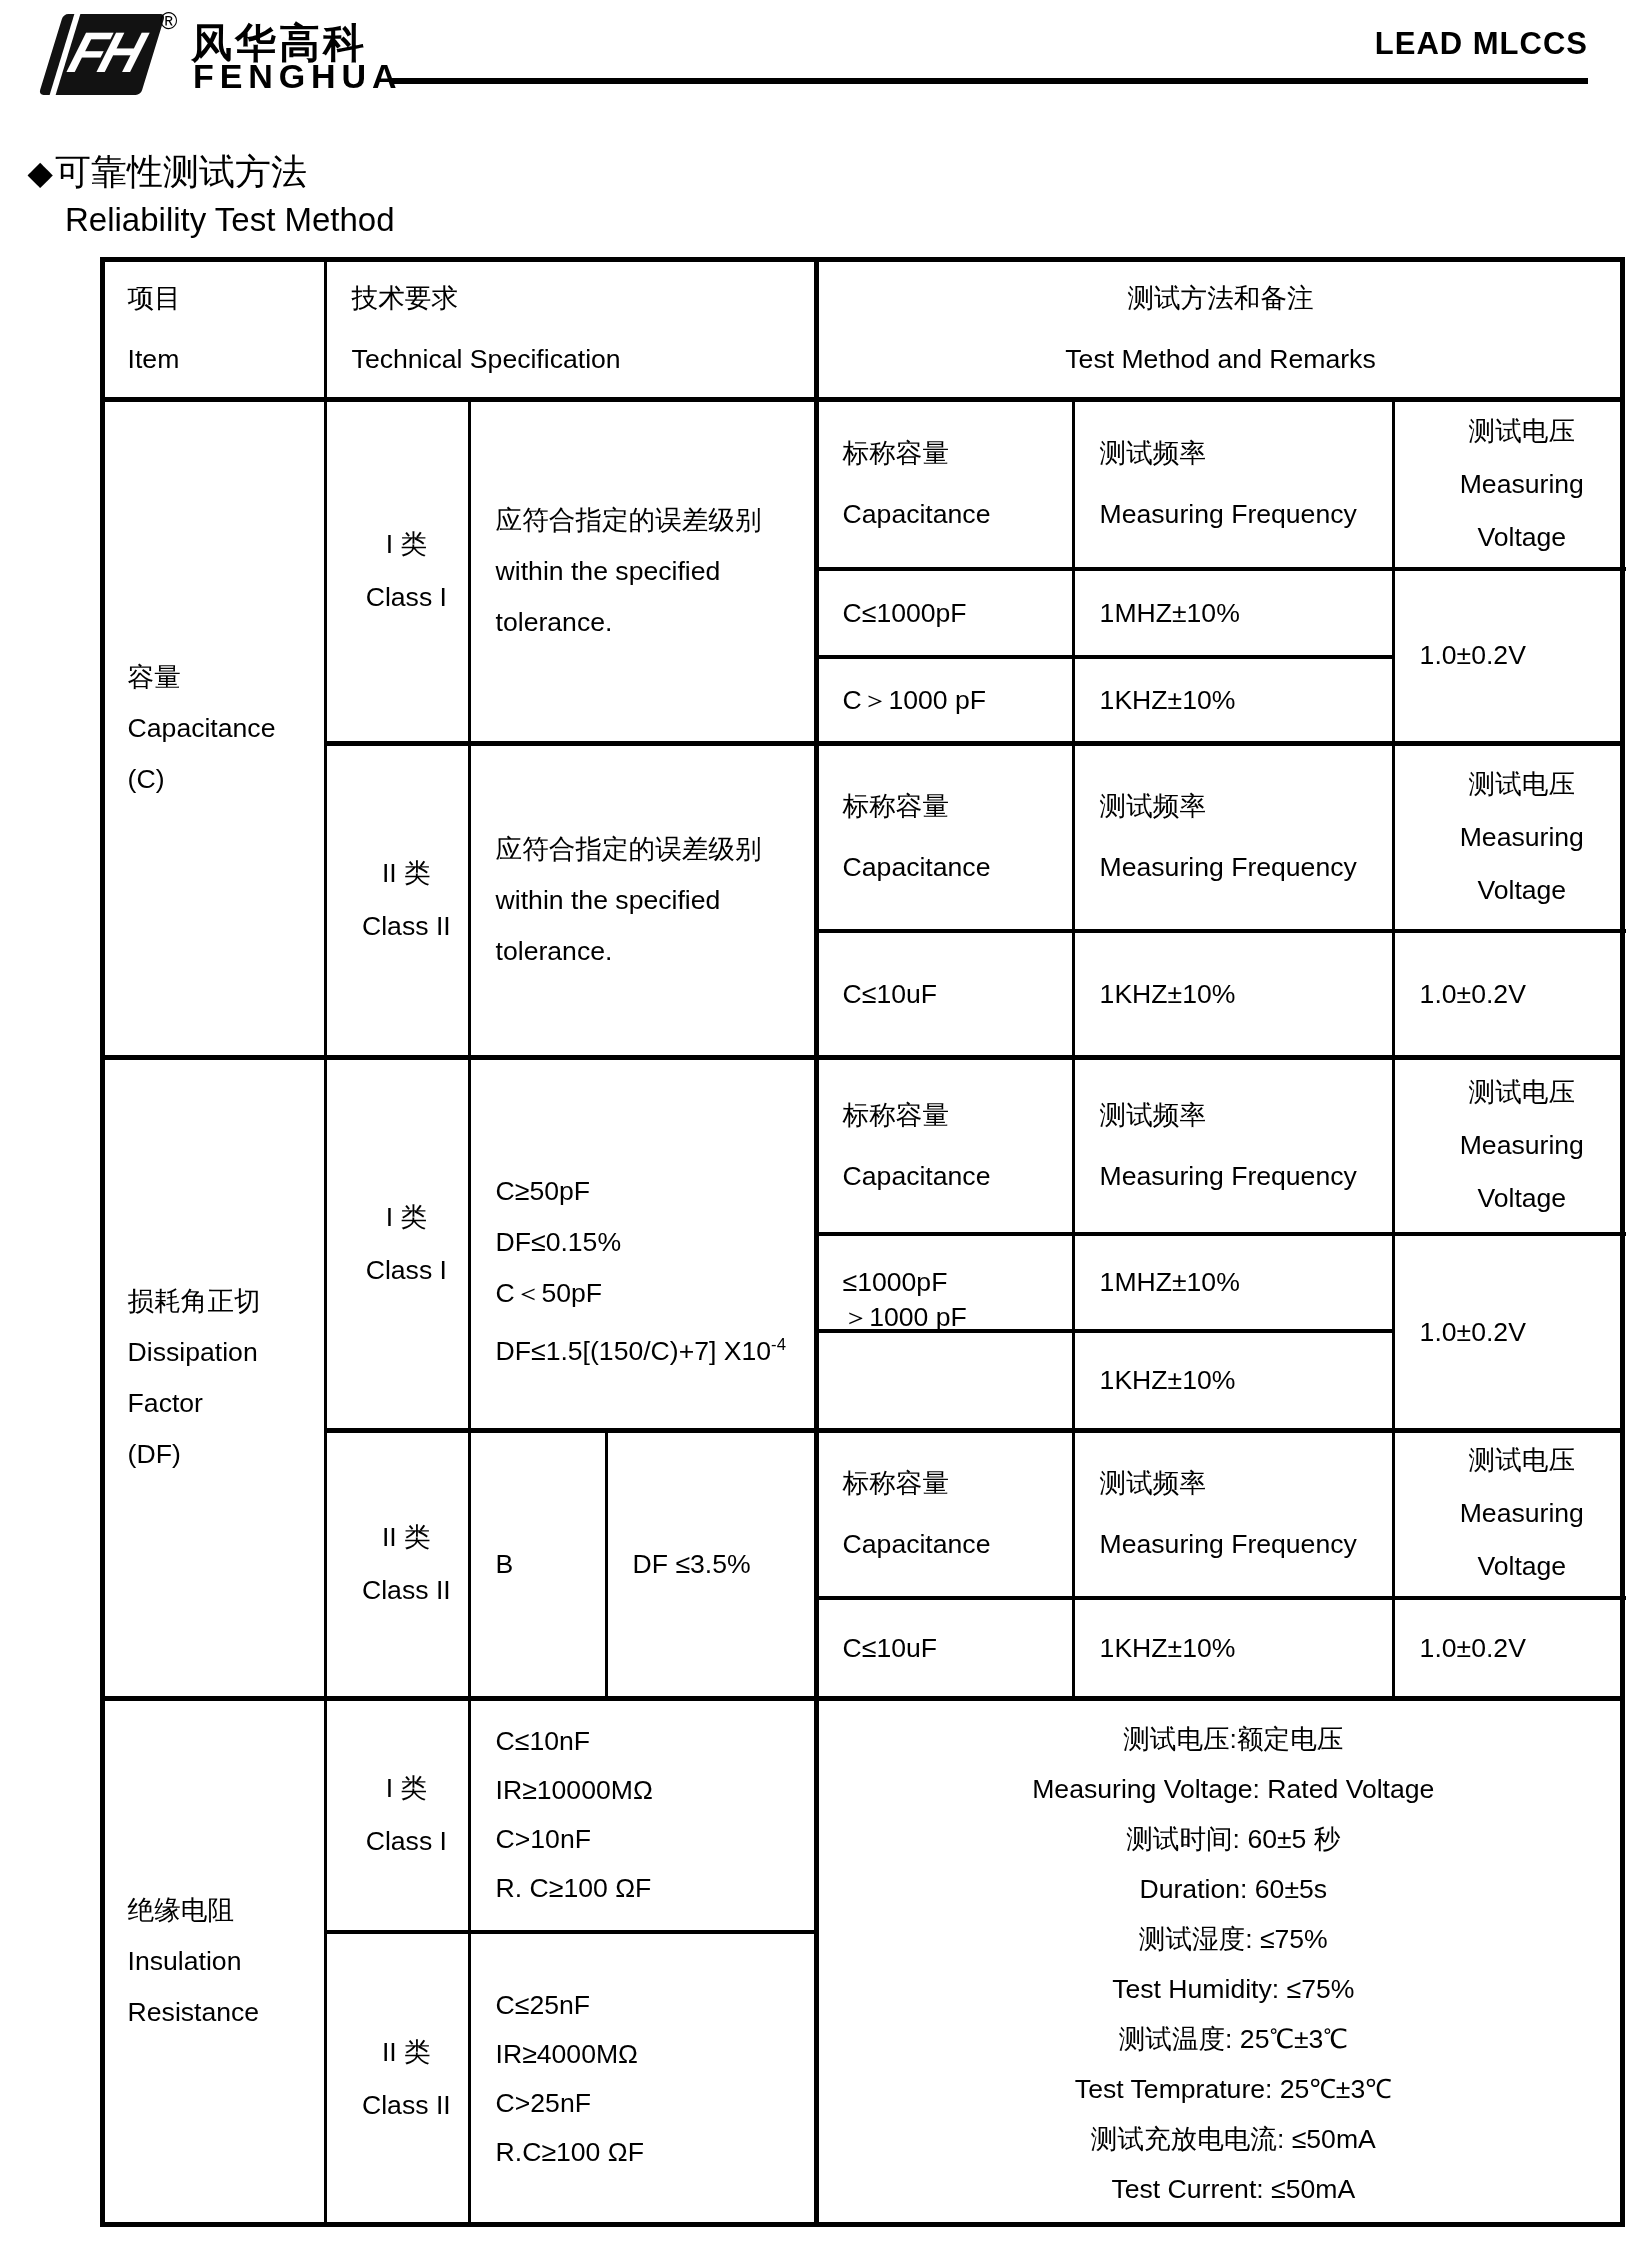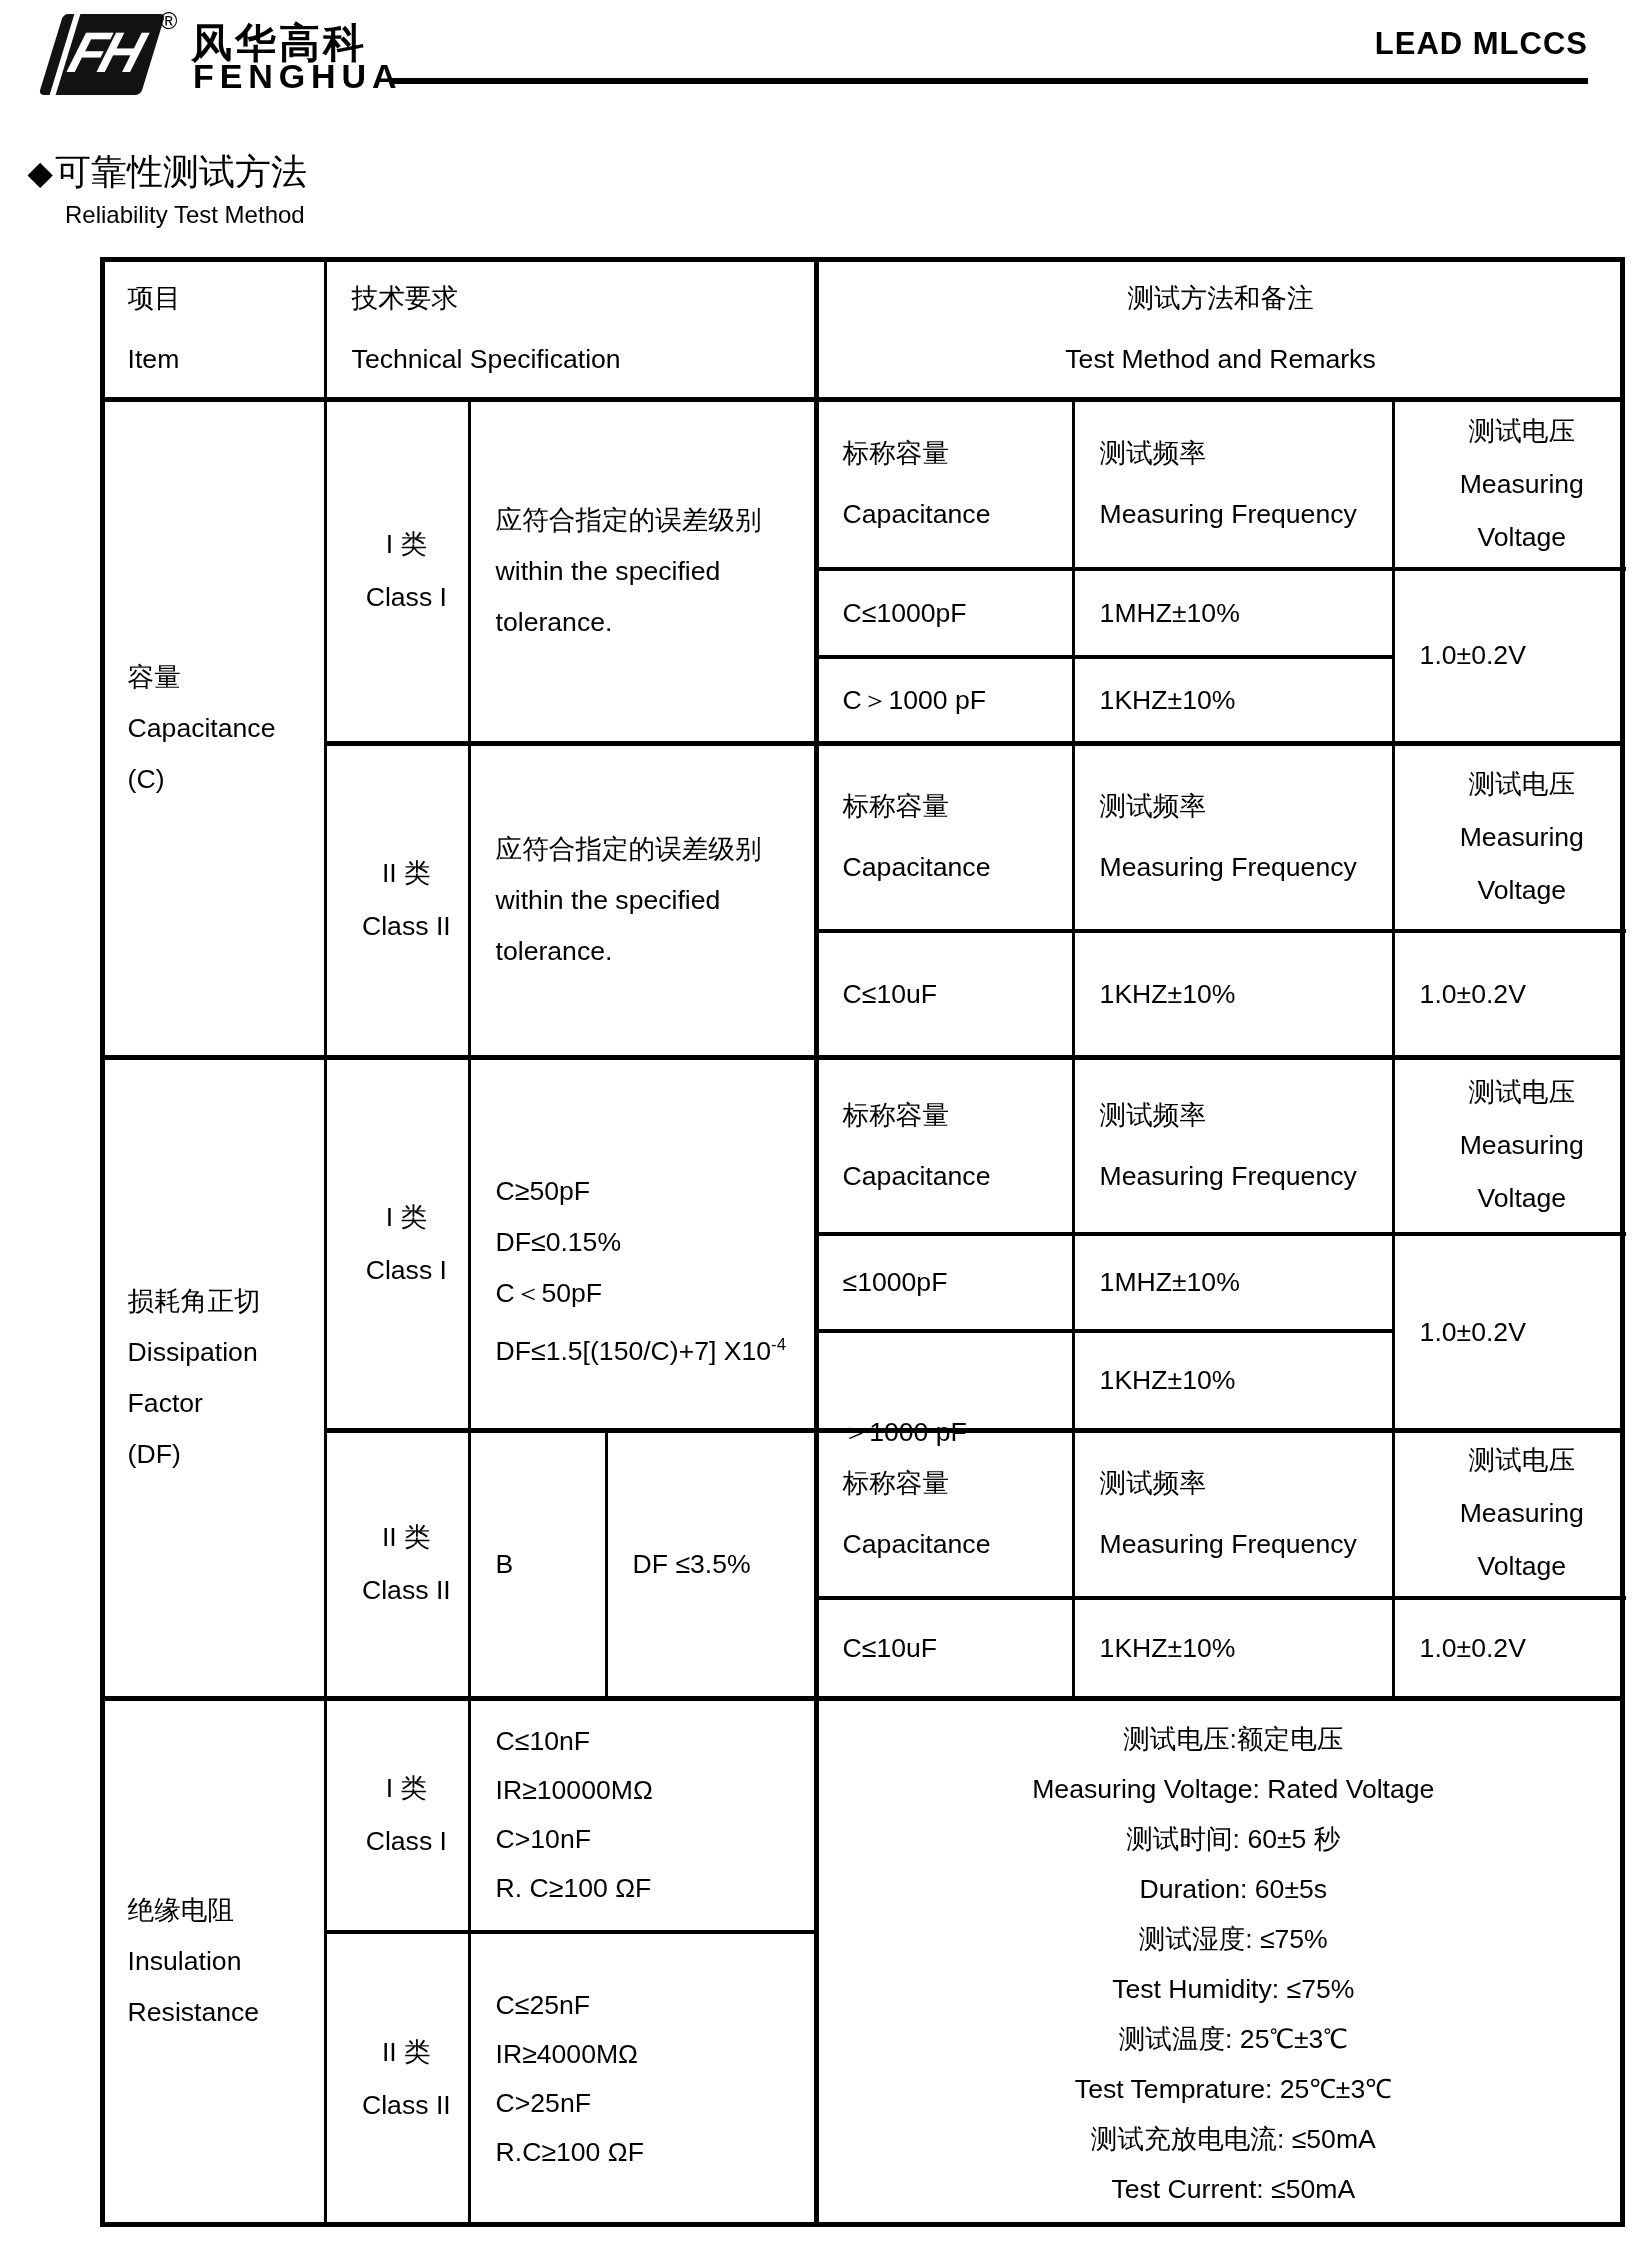--- a/index.html
+++ b/index.html
@@ -34,21 +34,21 @@
   .doc-title{
     position:absolute;left:1241px;top:25.6px;width:347px;text-align:right;
     font-size:31px;font-weight:bold;letter-spacing:1px;
   }
   .header-rule{
     position:absolute;left:390px;top:78px;width:1198px;height:5.9px;background:#000;
   }
   
   .sec-title-cn{position:absolute;left:27.6px;top:148px;font-size:36px;}
   .sec-title-cn .bullet{font-size:33px;margin-right:2px;}
-  .sec-title-en{position:absolute;left:65px;top:201px;font-size:24px;}
+  .sec-title-en{position:absolute;left:65px;top:201px;font-size:33px;}
   
   .hl,.vl{position:absolute;background:#000;}
   
   .cell{
     position:absolute;display:flex;flex-direction:column;justify-content:center;
     font-size:26.6px;line-height:51px;box-sizing:border-box;
   }
   .pre{white-space:pre-line;}
   .pad{padding-left:25.6px;}
   .pad-sm{padding-left:16.7px;}
@@ -186,21 +186,21 @@
     <div>测试频率</div>
     <div>Measuring Frequency</div>
   </div>
   <div class="cell pad lh54" style="left:1394px;top:1057px;width:230px;height:177px">
     <div>测试电压</div>
     <div class="pre">Measuring
 Voltage</div>
   </div>
   <div class="cell pad" style="left:817px;top:1234px;width:257px;height:97px">≤1000pF</div>
   <div class="cell pad" style="left:1074px;top:1234px;width:320px;height:97px">1MHZ±10%</div>
-  <div class="cell pad" style="left:817px;top:1383px;width:257px;height:99px">＞1000 pF</div>
+  <div class="cell pad" style="left:817px;top:1268px;width:257px;height:99px">＞1000 pF</div>
   <div class="cell pad" style="left:1074px;top:1331px;width:320px;height:99px">1KHZ±10%</div>
   <div class="cell pad" style="left:1394px;top:1234px;width:230px;height:196px">1.0±0.2V</div>
 
   <div class="cell pad-sm pre lh54" style="left:326px;top:1430px;width:144px;height:268px">II 类
 Class II</div>
   <div class="cell pad" style="left:470px;top:1430px;width:137px;height:268px">B</div>
   <div class="cell pad" style="left:607px;top:1430px;width:210px;height:268px">DF ≤3.5%</div>
   <div class="cell pad pre lh62" style="left:817px;top:1430px;width:257px;height:167px">
     <div>标称容量</div>
     <div>Capacitance</div>

